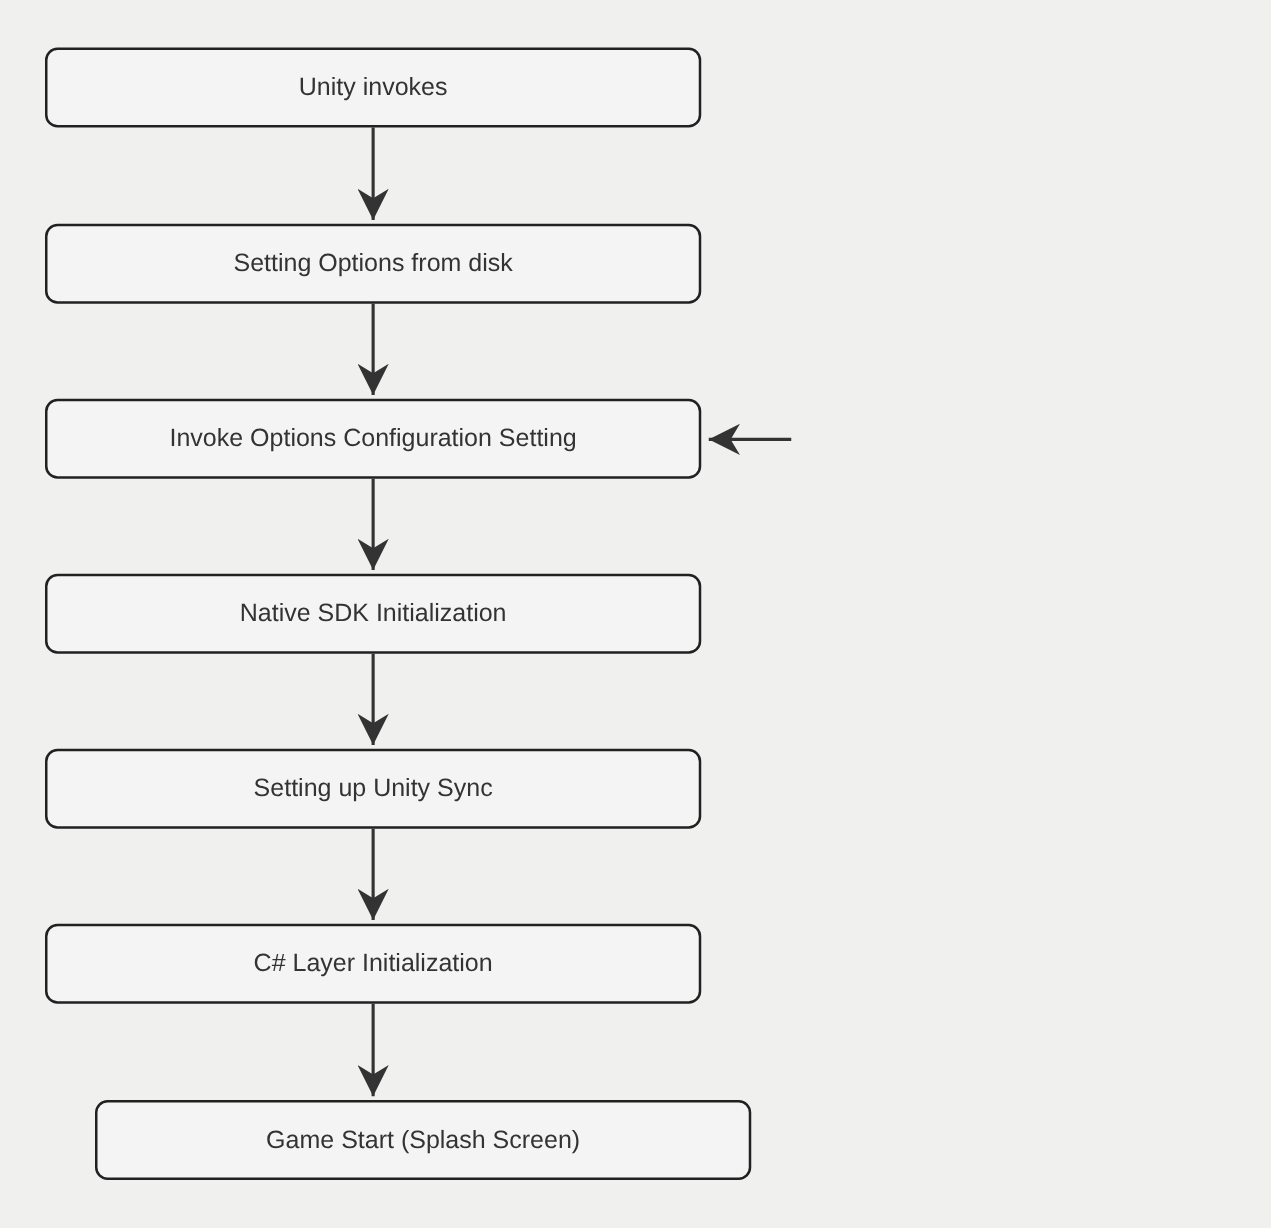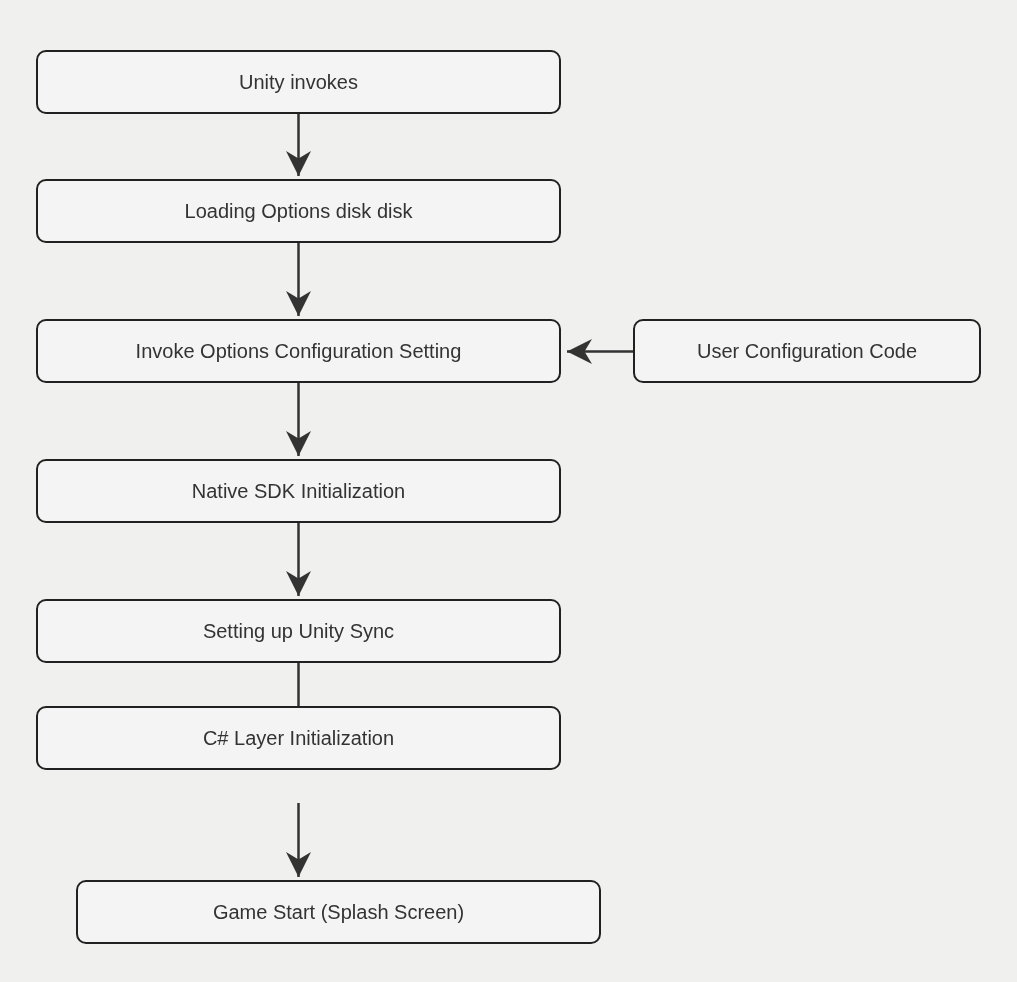--- a/index.html
+++ b/index.html
@@ -36,26 +36,26 @@
     border: 2.5px solid var(--node-border);
     border-radius: 10px;
     display: flex;
     align-items: center;
     justify-content: center;
     font-size: 20px;
     color: var(--text);
     white-space: nowrap;
   }
   .node i { font-style: italic; }
-  .n1 { top: 38px; margin-top: 12px; }
+  .n1 { top: 38px; }
   .n2 { top: 179px; }
   .n3 { top: 319px; }
   .n4 { top: 459px; }
   .n5 { top: 599px; }
-  .n6 { top: 706px; }
+  .n6 { top: 739px; }
   .n7 { top: 880px; margin-left: 40px; }
   .n-user {
     left: 633px;
     top: 319px;
     width: 348px;
   }
 </style>
 </head>
 <body>
 
@@ -76,30 +76,27 @@
       <line x1="298.5" y1="663" x2="298.5" y2="736" marker-end="url(#arrowhead)" stroke="#333333"></line>
       <line x1="298.5" y1="803" x2="298.5" y2="877" marker-end="url(#arrowhead)" stroke="#333333"></line>
     </g>
   </svg>
 
   <div class="node n1">
     <span>Unity invokes </span>
   </div>
 
   <div class="node n2">
-    <span>Loading Options disk disk</span>
+    <span>Setting Options from disk</span>
   </div>
 
   <div class="node n3">
     <span>Invoke Options Configuration Setting</span>
   </div>
 
-  <div class="node n-user">
-    <span>User Configuration Code</span>
-  </div>
 
   <div class="node n4">
     <span>Native SDK Initialization</span>
   </div>
 
   <div class="node n5">
     <span>Setting up Unity Sync</span>
   </div>
 
   <div class="node n6">

